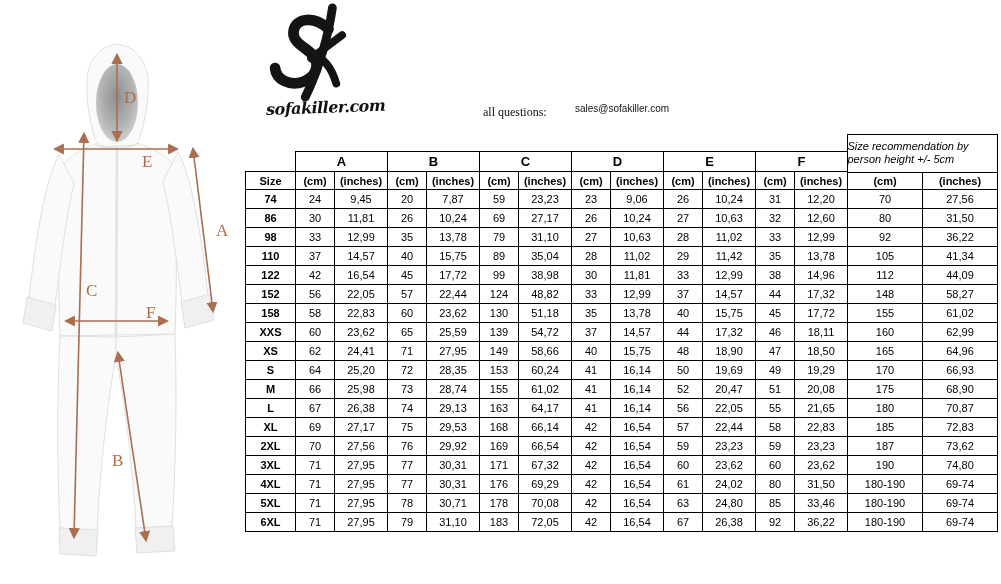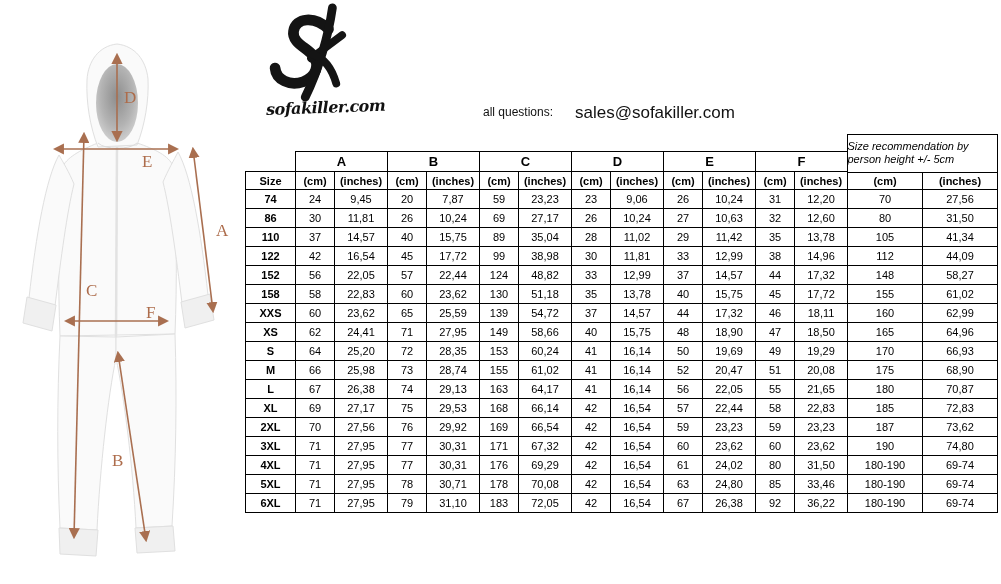--- a/index.html
+++ b/index.html
@@ -23,25 +23,25 @@
     position:absolute; left:4px; top:96px; width:112px;
     font-family:"DejaVu Serif", serif;
     font-style:italic; font-weight:bold;
     font-size:16px; letter-spacing:-0.5px;
     transform:rotate(-2deg); color:#111;
     white-space:nowrap;
   }
 
   .questions-label {
     position:absolute; left:483px; top:105px;
-    font-size:12px; color:#111;
+    font-size:12px; color:#111;font-family:Liberation Serif, serif;
   }
   .contact-email {
     position:absolute; left:575px; top:103px;
-    font-size:17px; color:#111;
+    font-size:10px; color:#111;
   }
 
   
   table.size-table {
     position:absolute; left:245px; top:151px;
     border-collapse:collapse; table-layout:fixed;
     font-family:"Liberation Sans", sans-serif;
   }
   table.size-table th, table.size-table td {
     border:1px solid #000; padding:0; text-align:center; vertical-align:middle;
@@ -207,20 +207,37 @@
           <td>26</td>
           <td>10,24</td>
           <td>27</td>
           <td>10,63</td>
           <td>32</td>
           <td>12,60</td>
           <td>80</td>
           <td>31,50</td>
         </tr>
         <tr>
+          <td class="size-col">98</td>
+          <td>33</td>
+          <td>12,99</td>
+          <td>35</td>
+          <td>13,78</td>
+          <td>79</td>
+          <td>31,10</td>
+          <td>27</td>
+          <td>10,63</td>
+          <td>28</td>
+          <td>11,02</td>
+          <td>33</td>
+          <td>12,99</td>
+          <td>92</td>
+          <td>36,22</td>
+        </tr>
+        <tr>
           <td class="size-col">110</td>
           <td>37</td>
           <td>14,57</td>
           <td>40</td>
           <td>15,75</td>
           <td>89</td>
           <td>35,04</td>
           <td>28</td>
           <td>11,02</td>
           <td>29</td>

